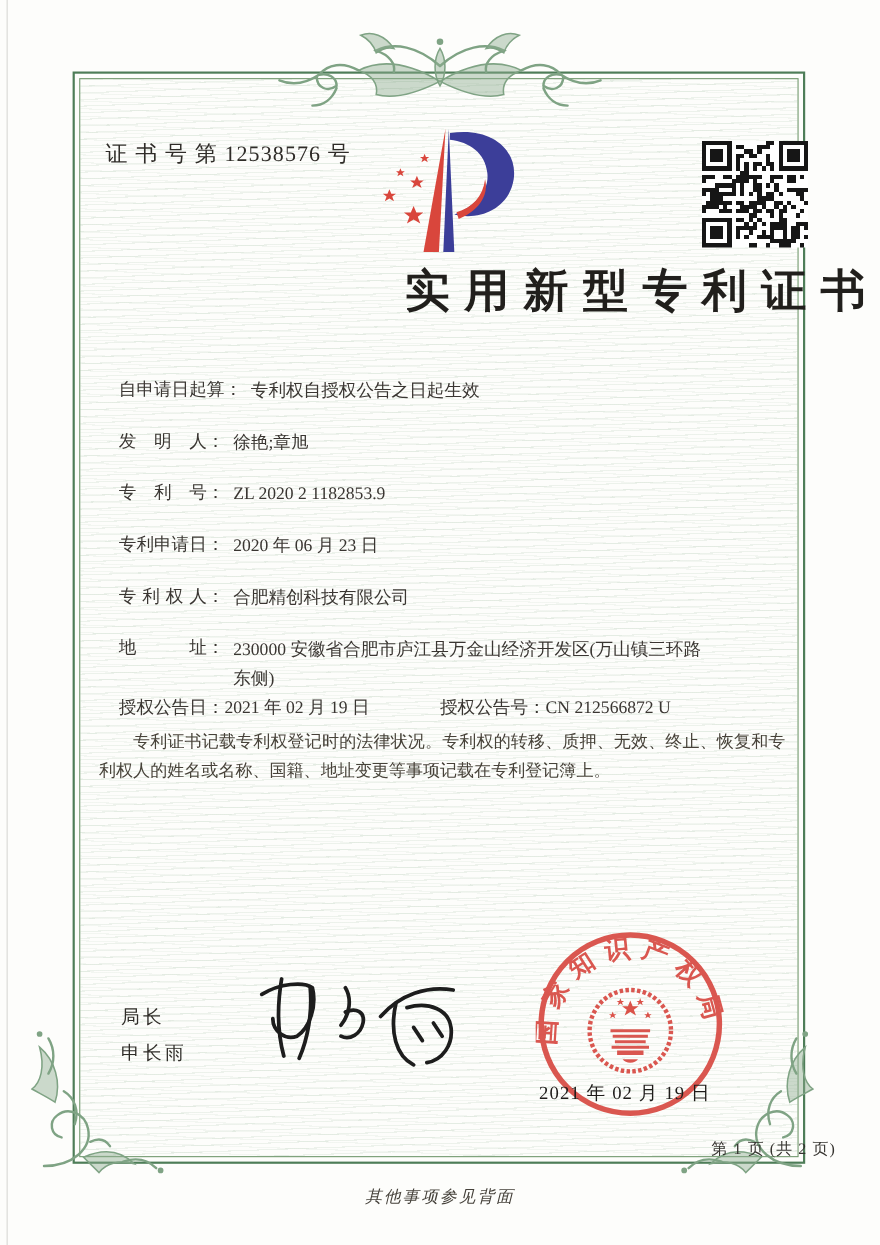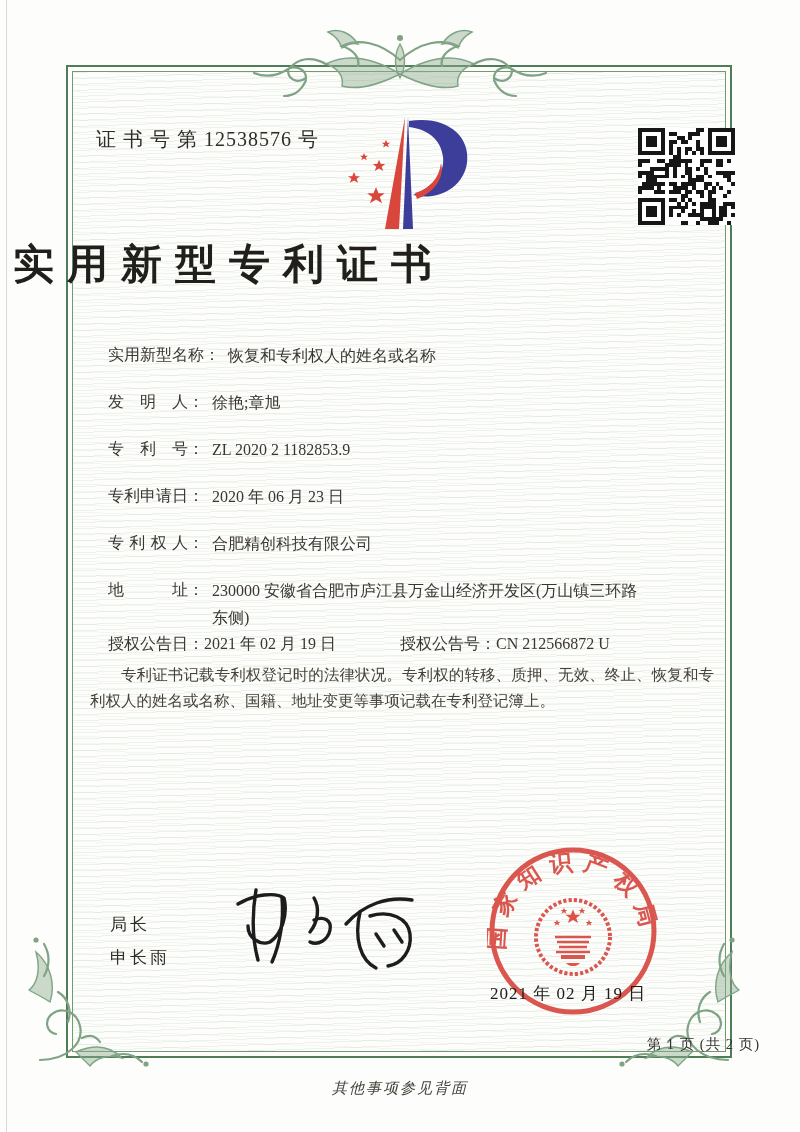--- a/index.html
+++ b/index.html
@@ -23,21 +23,21 @@
   }
   
   .orn{position:absolute;pointer-events:none;}
   .orn path{fill:none;stroke:#7fa384;stroke-width:2.2;stroke-linecap:round;}
   .orn .leaf{fill:rgba(143,174,145,0.45);stroke:#7fa384;stroke-width:1.4;}
   
   .cert-no{position:absolute;left:96px;top:126px;font-size:20px;letter-spacing:1px;color:#2f2c28;}
   .logo{position:absolute;left:331px;top:111px;width:148px;height:126px;}
   .qr{position:absolute;left:638px;top:128px;width:97px;height:97px;}
   .title{
-    position:absolute;left:0;top:237px;width:800px;text-align:left;
+    position:absolute;left:0;top:237px;width:800px;text-align:right;
     font-size:41px;font-weight:700;letter-spacing:13px;color:#211f1c;text-indent:13px;
   }
   
   .fields{position:absolute;left:108px;top:340px;width:600px;font-size:16px;}
   .field{line-height:30px;margin-bottom:17px;}
   .flabel{
     display:inline-block;width:80px;text-align:justify;text-align-last:justify;
     vertical-align:top;white-space:nowrap;
   }
   .field.wide .flabel{width:96px;}
@@ -340,21 +340,21 @@
     <rect x="18" y="24" width="1" height="1" fill="#161616"></rect>
     <rect x="19" y="24" width="1" height="1" fill="#161616"></rect>
     <rect x="20" y="24" width="1" height="1" fill="#161616"></rect>
     <rect x="23" y="24" width="1" height="1" fill="#161616"></rect>
   </svg>
 
 <div class="title">实用新型专利证书</div>
 
 <div class="fields">
   <div class="field wide">
-    <span class="flabel">实用新型名称</span><span class="fcolon">：</span><span class="fvalue">恢复和专利权人的姓名或名称</span>
+    <span class="flabel">自申请日起算</span><span class="fcolon">：</span><span class="fvalue">专利权自授权公告之日起生效</span>
   </div>
   <div class="field">
     <span class="flabel">发明人</span><span class="fcolon">：</span><span class="fvalue">徐艳;章旭</span>
   </div>
   <div class="field">
     <span class="flabel">专利号</span><span class="fcolon">：</span><span class="fvalue">ZL 2020 2 1182853.9</span>
   </div>
   <div class="field">
     <span class="flabel">专利申请日</span><span class="fcolon">：</span><span class="fvalue">2020 年 06 月 23 日</span>
   </div>

